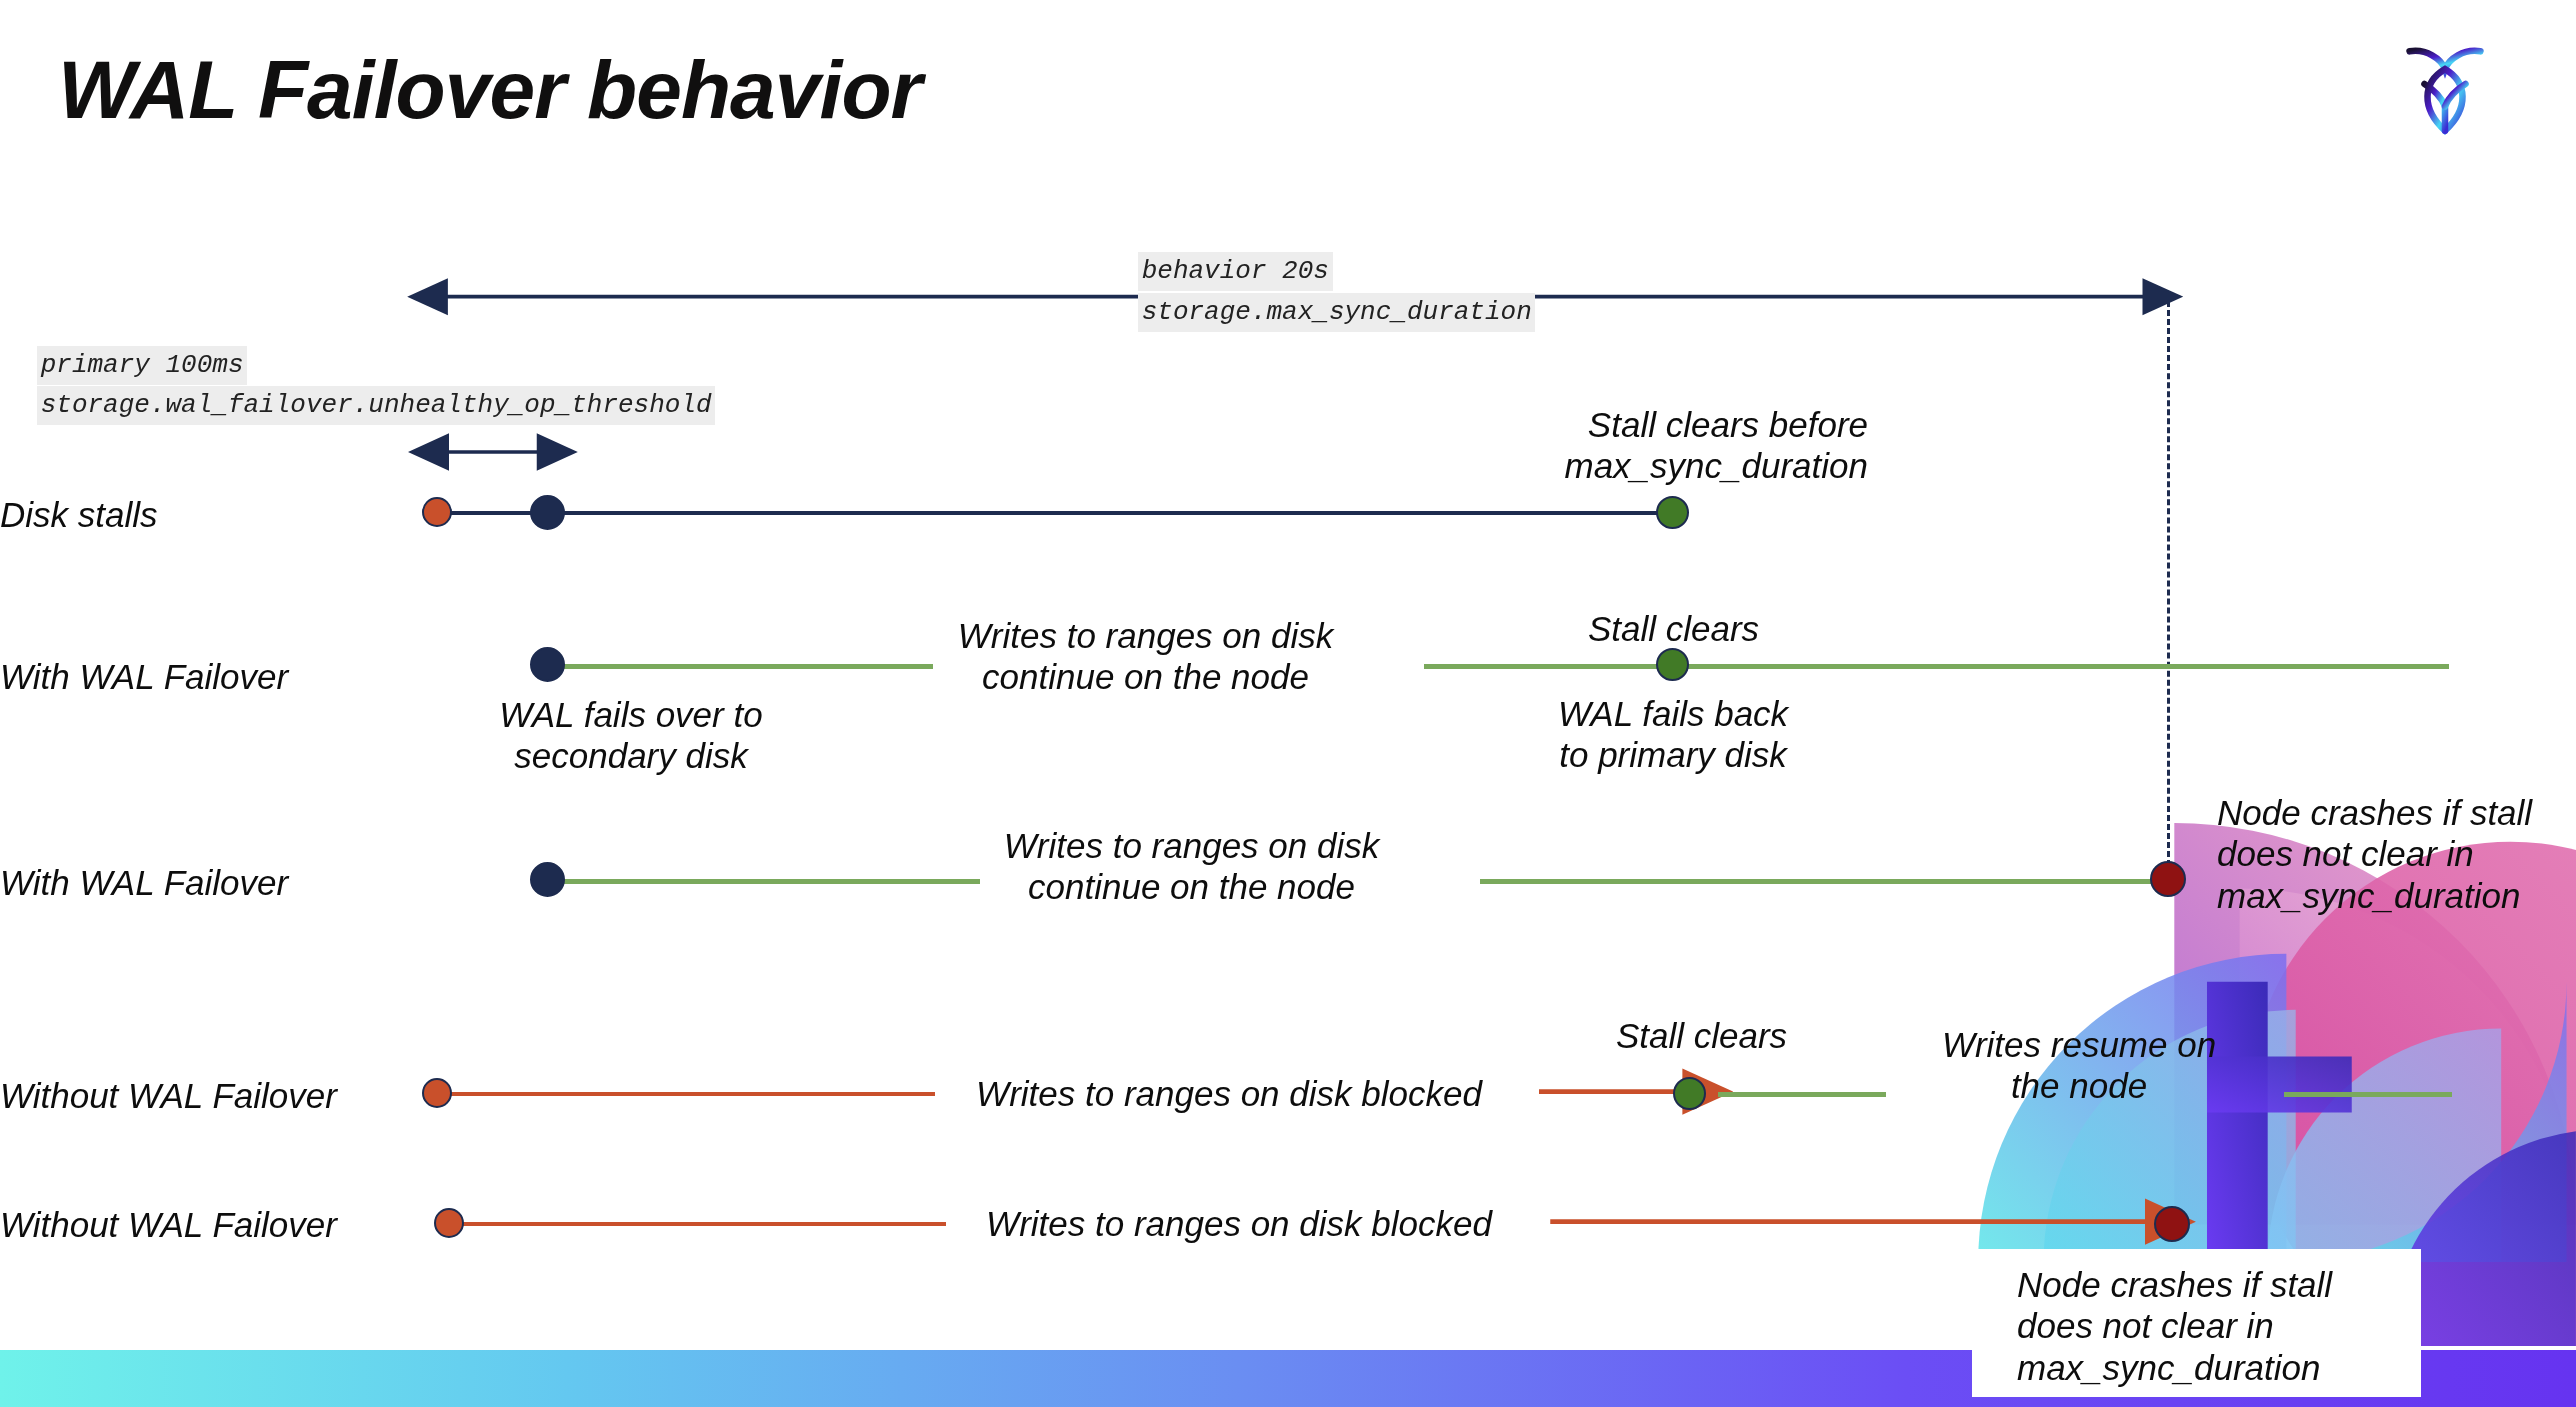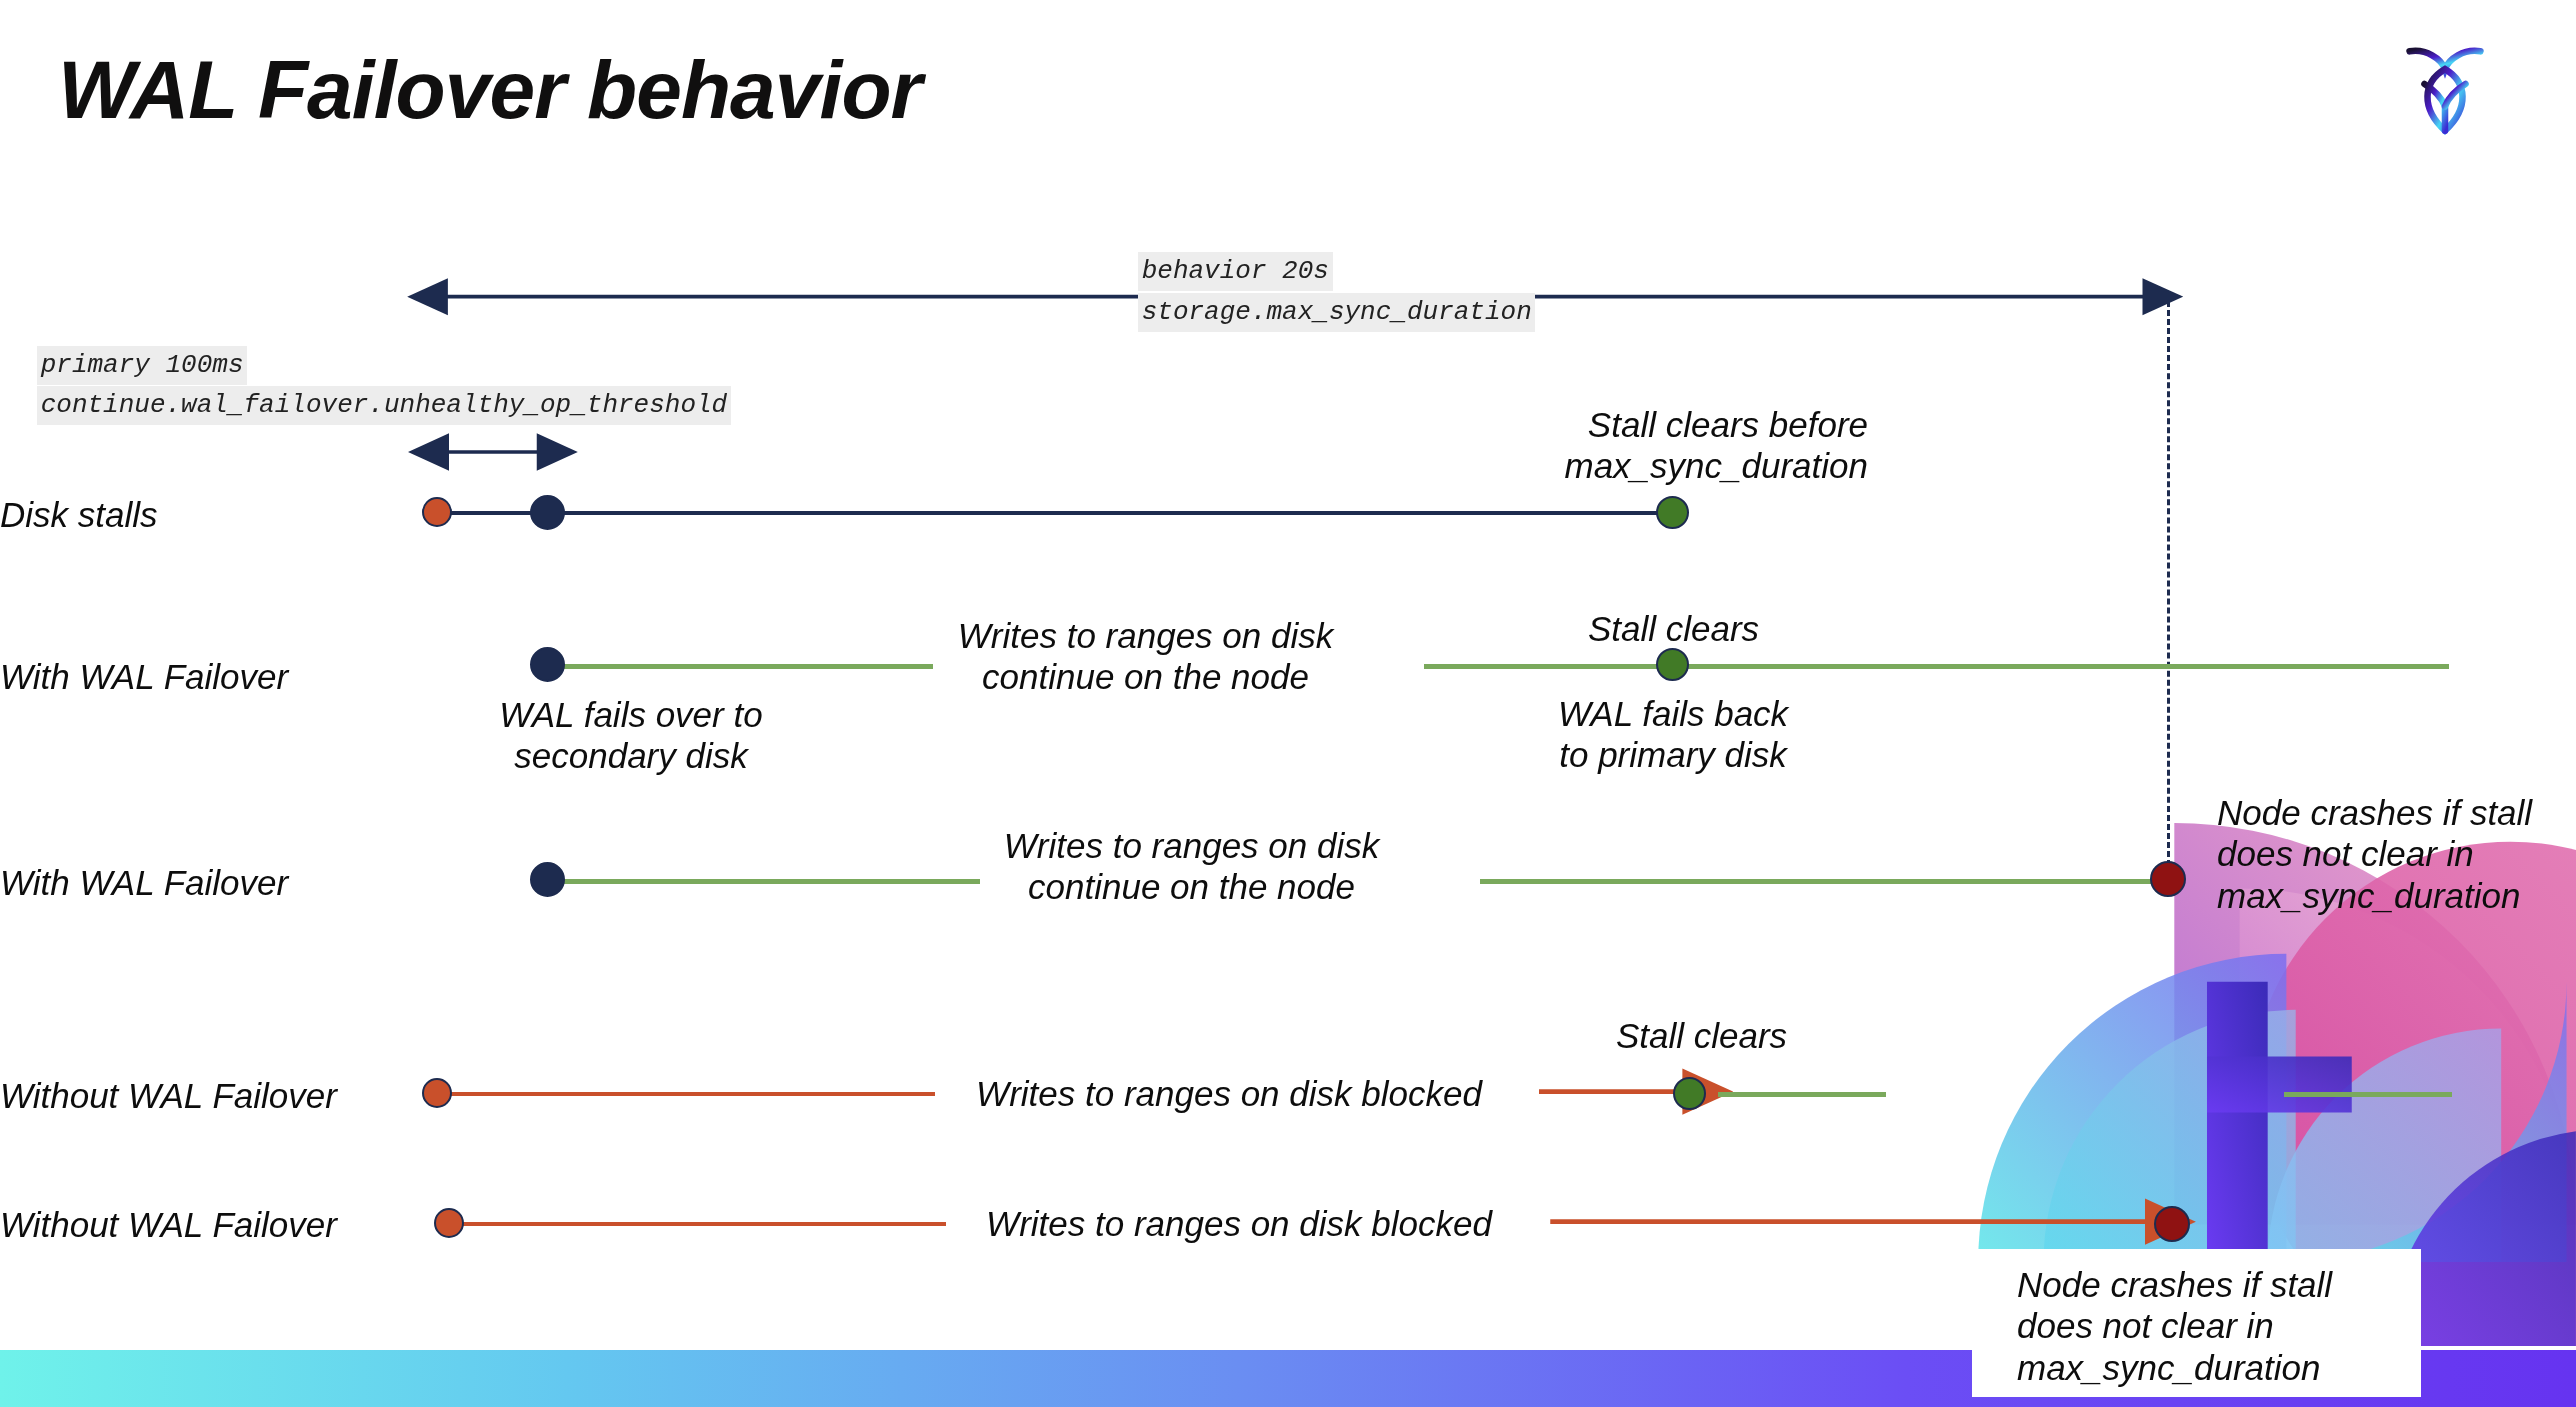--- a/index.html
+++ b/index.html
@@ -164,21 +164,21 @@
     </defs>
     <line x1="26" y1="18" x2="1866" y2="18" stroke="#1d2b4f" stroke-width="4" marker-start="url(#mL)" marker-end="url(#mR)"></line>
   </svg>
 
   <div class="code" style="left:1138px;top:252px;">behavior 20s</div>
   <div class="code" style="left:1138px;top:293px;text-align:center;">storage.max_sync_duration</div>
 
   <div class="dashed" style="left:2167px;top:301px;height:574px;"></div>
 
   <div class="code" style="left:37px;top:346px;">primary 100ms</div>
-  <div class="code" style="left:37px;top:386px;">continue.wal_failover.unhealthy_op_threshold</div>
+  <div class="code" style="left:37px;top:386px;">storage.wal_failover.unhealthy_op_threshold</div>
 
   <svg class="arrow" style="left:421px;top:435px;width:168px;height:34px;" viewBox="0 0 180 36" width="168" height="34">
     <defs>
       <marker id="m2L" markerWidth="12" markerHeight="12" refX="10" refY="6" orient="auto">
         <path d="M11,1 L11,11 L0,6 Z" fill="#1d2b4f"></path>
       </marker>
       <marker id="m2R" markerWidth="12" markerHeight="12" refX="2" refY="6" orient="auto">
         <path d="M1,1 L1,11 L12,6 Z" fill="#1d2b4f"></path>
       </marker>
     </defs>
@@ -237,20 +237,22 @@
   </svg>
 
   <div class="hline green" style="left:1718px;top:1092px;width:168px;border-top-width:5.6px;"></div>
   <div class="hline green" style="left:2284px;top:1092px;width:168px;border-top-width:5.6px;"></div>
 
   <div class="dot dot-red" style="left:422px;top:1078px;width:30px;height:30px;"></div>
   <div class="dot dot-green" style="left:1673px;top:1077px;width:33px;height:33px;"></div>
 
   <div class="lbl c" style="left:939px;top:1073px;width:580px;">Writes to ranges on disk  blocked</div>
   <div class="lbl c" style="left:1580px;top:1015px;width:243px;">Stall clears</div>
+  <div class="lbl c" style="left:1925px;top:1024px;width:308px;">Writes resume on
+the node</div>
 
   <div class="lbl r" style="left:0px;top:1204px;width:393px;">Without WAL Failover</div>
 
   <div class="hline red" style="left:460px;top:1222px;width:486px;border-top-width:4.7px;"></div>
 
   <svg class="arrow" style="left:1547px;top:1205px;width:654px;height:37px;" viewBox="0 0 700 40" width="654" height="37">
     <defs>
       <marker id="m4R" markerWidth="12" markerHeight="12" refX="2" refY="6" orient="auto">
         <path d="M1,1 L1,11 L12,6 Z" fill="#c9502b"></path>
       </marker>

